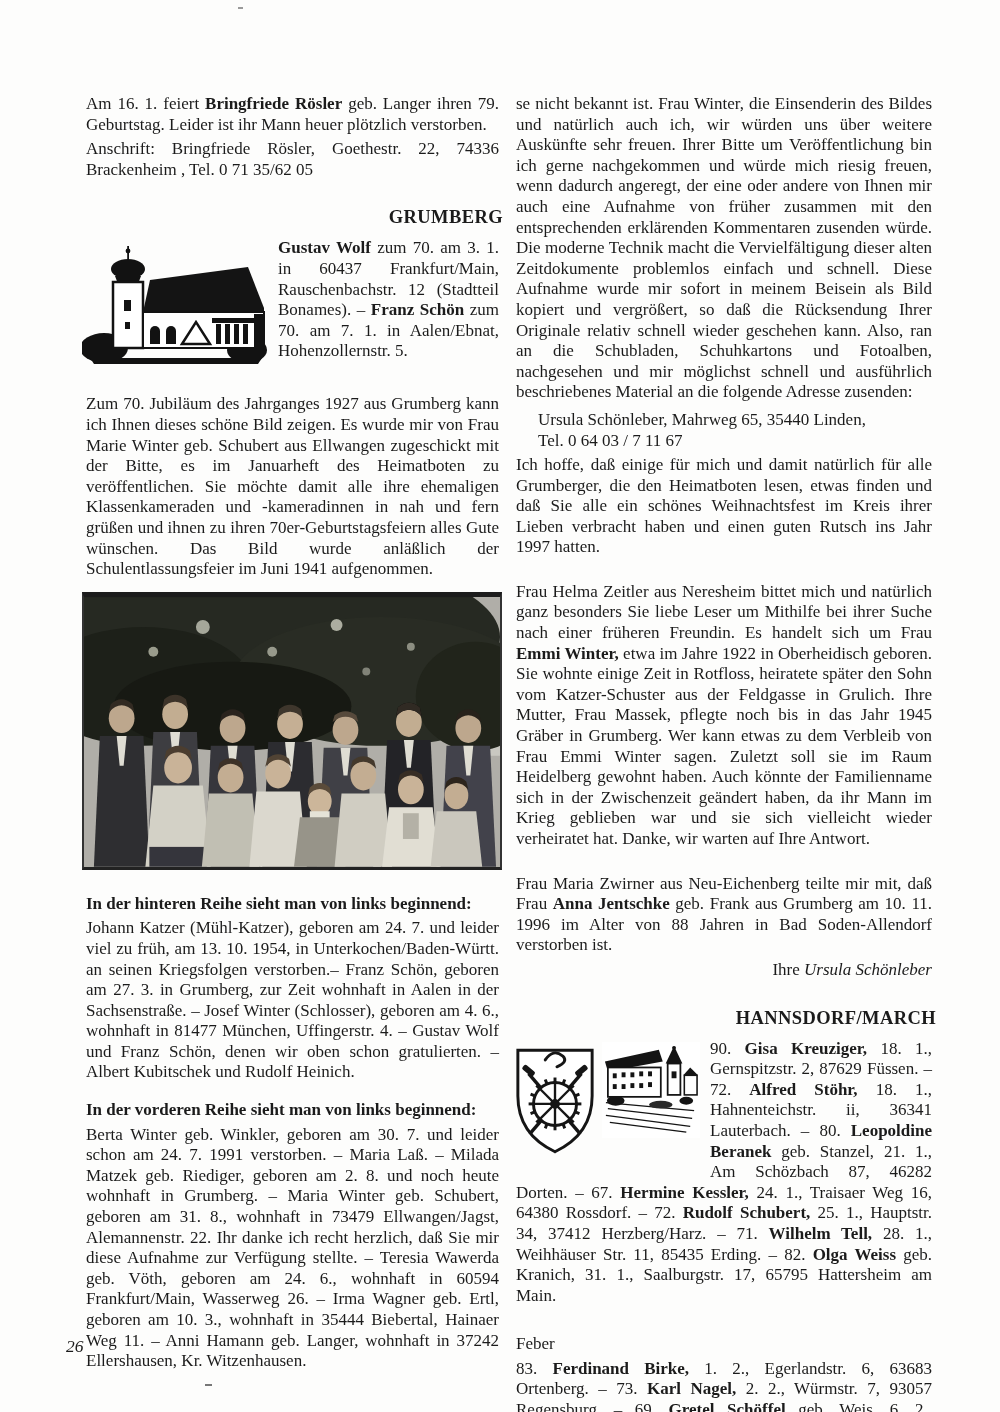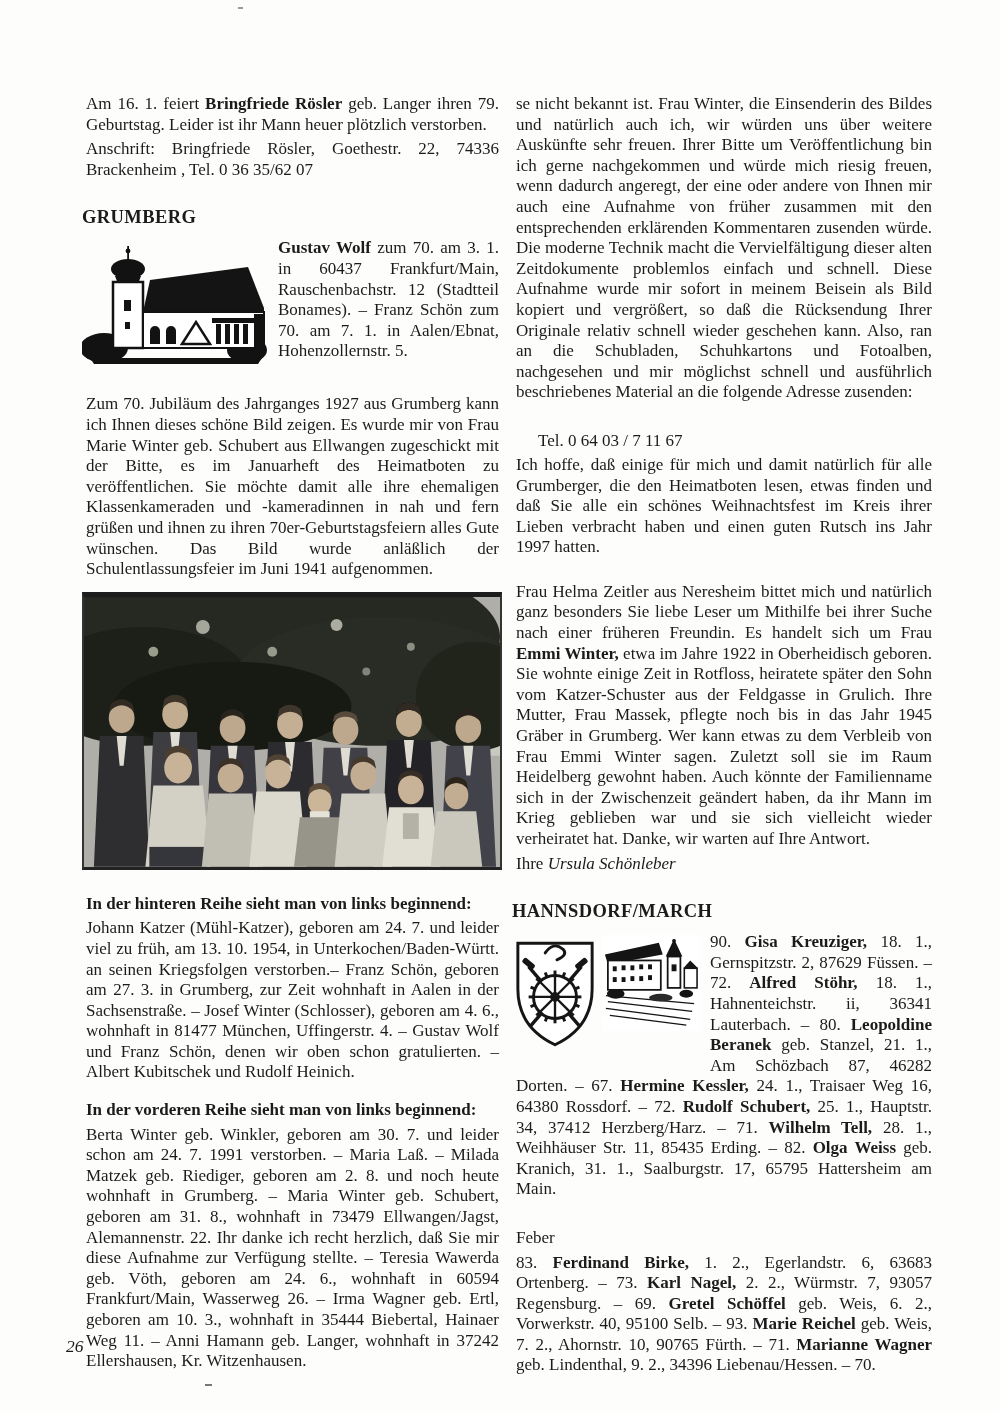--- a/index.html
+++ b/index.html
@@ -11,29 +11,29 @@
     -webkit-font-smoothing:antialiased;
   }
   .col{position:absolute;top:90px;width:421px;font-size:17px;line-height:20.6px;}
   #col-left{left:82px;}
   #col-right{left:512px;width:424px;}
   p{margin:4px;}
   .just{text-align:justify;hyphens:auto;-webkit-hyphens:auto;}
   .gap{margin-top:17px;}
   .biggap{margin-top:24px;}
   h2{
-    font-size:18.5px;font-weight:bold;text-align:left;
+    font-size:18.5px;font-weight:bold;text-align:right;
     margin:26px 0 10px 0;letter-spacing:.4px;line-height:22px;
   }
   .bold-lead{font-weight:bold;text-align:left;}
   .church-float{float:left;width:186px;height:128px;margin:2px 10px 2px 0;}
   .crest-float{float:left;width:190px;height:122px;margin:2px 8px 2px 0;display:flex;gap:4px;}
   .wrapblock::after{content:"";display:block;clear:both;}
   .address{margin:6px 0 4px 26px;line-height:21px;}
-  .signature{margin-top:2px;}
+  .signature{text-align:right;margin-top:2px;}
   .photo-frame{
     margin-top:12px;width:420px;height:278px;
     border-top:5px solid #1c1c1c;border-bottom:3px solid #222;
     border-left:2px solid #333;border-right:2px solid #333;
     box-sizing:border-box;overflow:hidden;background:#b9b7b0;
   }
   .pagenum{position:absolute;left:66px;top:1336px;font-size:17.5px;font-style:italic;}
   .tick{position:absolute;background:#9a9a9a;}
   #tick-top{left:238px;top:7px;width:5px;height:2px;}
   #tick-bottom{left:205px;top:1384px;width:7px;height:2px;background:#777;}
@@ -41,21 +41,21 @@
 </style>
 </head>
 <body>
 
 <div class="tick" id="tick-top"></div>
 <div class="tick" id="tick-bottom"></div>
 
 <div class="col" id="col-left">
 
   <p class="just"><span>Am 16. 1. feiert </span><span style="font-weight: bold;">Bringfriede Rösler</span><span> geb. Langer ihren 79. Geburtstag. Leider ist ihr Mann heuer plötzlich verstorben.</span></p>
-  <p class="just"><span>Anschrift: Bringfriede Rösler, Goethestr. 22, 74336 Brackenheim , Tel. 0 36 35/62 07</span></p>
+  <p class="just"><span>Anschrift: Bringfriede Rösler, Goethestr. 22, 74336 Brackenheim , Tel. 0 71 35/62 05</span></p>
 
   <h2>GRUMBERG</h2>
 
   <div class="wrapblock">
     <div class="church-float">
       <svg viewBox="0 0 186 128" width="186" height="128">
         <rect x="0" y="0" width="186" height="128" fill="#fdfdfc"></rect>
 
         <ellipse cx="22" cy="108" rx="24" ry="15" fill="#121212"></ellipse>
         <ellipse cx="165" cy="110" rx="20" ry="13" fill="#121212"></ellipse>
@@ -80,21 +80,21 @@
         <polygon points="100,104 114,82 128,104" fill="#ffffff" stroke="#121212" stroke-width="2.5"></polygon>
 
         <rect x="134" y="84" width="5" height="20" fill="#121212"></rect>
         <rect x="143" y="84" width="5" height="20" fill="#121212"></rect>
         <rect x="152" y="84" width="5" height="20" fill="#121212"></rect>
         <rect x="161" y="84" width="5" height="20" fill="#121212"></rect>
         <rect x="130" y="78" width="42" height="5" fill="#121212"></rect>
         <polygon points="172,74 182,74 182,108 172,108" fill="#121212"></polygon>
       </svg>
     </div>
-    <p class="just"><span style="font-weight: bold;">Gustav Wolf</span><span> zum 70. am 3. 1. in 60437 Frankfurt/Main, Rauschenbachstr. 12 (Stadtteil Bonames). – </span><span style="font-weight: normal;">Franz Schön</span><span> zum 70. am 7. 1. in Aalen/Ebnat, Hohenzollernstr. 5.</span></p>
+    <p class="just"><span style="font-weight: bold;">Gustav Wolf</span><span> zum 70. am 3. 1. in 60437 Frankfurt/Main, Rauschenbachstr. 12 (Stadtteil Bonames). – </span><span style="font-weight: bold;">Franz Schön</span><span> zum 70. am 7. 1. in Aalen/Ebnat, Hohenzollernstr. 5.</span></p>
   </div>
 
   <p class="just biggap"><span>Zum 70. Jubiläum des Jahrganges 1927 aus Grumberg kann ich Ihnen dieses schöne Bild zeigen. Es wurde mir von Frau Marie Winter geb. Schubert aus Ellwangen zugeschickt mit der Bitte, es im Januarheft des Heimatboten zu veröffentlichen. Sie möchte damit alle ihre ehemaligen Klassenkameraden und -kameradinnen in nah und fern grüßen und ihnen zu ihren 70er-Geburtstagsfeiern alles Gute wünschen. Das Bild wurde anläßlich der Schulentlassungsfeier im Juni 1941 aufgenommen.</span></p>
 
   <div class="photo-frame">
     <svg viewBox="0 0 420 272" width="416" height="270">
       <rect width="420" height="272" fill="#b5b3ac"></rect>
 
       <rect x="0" y="0" width="60" height="90" fill="#d8d7d0"></rect>
       <rect x="390" y="40" width="30" height="120" fill="#cfcec7"></rect>
@@ -209,28 +209,29 @@
   <p class="bold-lead gap">In der vorderen Reihe sieht man von links beginnend:</p>
   <p class="just"><span>Berta Winter geb. Winkler, geboren am 30. 7. und leider  schon am 24. 7. 1991 verstorben. – Maria Laß. – Milada Matzek geb. Riediger, geboren am 2. 8. und noch heute wohnhaft in Grumberg. – Maria Winter geb. Schubert, geboren am 31. 8., wohnhaft in 73479 Ellwangen/Jagst, Alemannenstr. 22. Ihr danke ich recht herzlich, daß Sie mir diese Aufnahme zur Verfügung stellte. – Teresia Wawerda geb. Vöth, geboren am 24. 6., wohnhaft in 60594 Frankfurt/Main, Wasserweg 26. – Irma Wagner geb. Ertl, geboren am 10. 3., wohnhaft in 35444 Biebertal, Hainaer Weg 11. – Anni Hamann geb. Langer, wohnhaft in 37242 Ellershausen, Kr. Witzenhausen.</span></p>
 
 </div>
 
 <div class="col" id="col-right">
 
   <p class="just"><span>se nicht bekannt ist. Frau Winter, die Einsenderin des Bildes und natürlich auch ich, wir würden uns über weitere Auskünfte sehr freuen. Ihrer Bitte um Veröffentlichung bin ich gerne nachgekommen und würde mich riesig freuen, wenn dadurch angeregt, der eine oder andere von Ihnen mir auch eine Aufnahme von früher zusammen mit den entsprechenden erklärenden Kommentaren zusenden würde. Die moderne Technik macht die Vervielfältigung dieser alten Zeitdokumente problemlos einfach und schnell. Diese Aufnahme wurde mir sofort in meinem Beisein als Bild kopiert und vergrößert, so daß die Rücksendung Ihrer Originale relativ schnell wieder geschehen kann. Also, ran an die Schubladen, Schuhkartons und Fotoalben, nachgesehen und mir möglichst schnell und ausführlich beschriebenes Material an die folgende Adresse zusenden:</span></p>
 
   <p class="address">
-    <br>
+    <span>Ursula Schönleber, Mahrweg 65, 35440 Linden,</span><br>
     <span>Tel. 0 64 03 / 7 11 67</span>
   </p>
 
   <p class="just"><span>Ich hoffe, daß einige für mich und damit natürlich für alle Grumberger, die den Heimatboten lesen, etwas finden und daß Sie alle ein schönes Weihnachtsfest im Kreis ihrer Lieben verbracht haben und einen guten Rutsch ins Jahr 1997 hatten.</span></p>
 
   <p class="just biggap"><span>Frau Helma Zeitler aus Neresheim bittet mich und natürlich ganz besonders Sie liebe Leser um Mithilfe bei ihrer Suche nach einer früheren Freundin. Es handelt sich um Frau </span><span style="font-weight: bold;">Emmi Winter,</span><span> etwa im Jahre 1922 in Oberheidisch geboren. Sie wohnte einige Zeit in Rotfloss, heiratete später den Sohn vom Katzer-Schuster aus der Feldgasse in Grulich. Ihre Mutter, Frau Massek, pflegte noch bis in das Jahr 1945 Gräber in Grumberg. Wer kann etwas zu dem Verbleib von Frau Emmi Winter sagen. Zuletzt soll sie im Raum Heidelberg gewohnt haben. Auch könnte der Familienname sich in der Zwischenzeit geändert haben, da ihr Mann im Krieg geblieben war und sie sich vielleicht wieder verheiratet hat. Danke, wir warten auf Ihre Antwort.</span></p>
 
+  <p class="just biggap"><span>Frau Maria Zwirner aus Neu-Eichenberg teilte mir mit, daß Frau </span><span style="font-weight: bold;">Anna Jentschke</span><span> geb. Frank aus Grumberg am 10. 11. 1996 im Alter von 88 Jahren in Bad Soden-Allendorf verstorben ist.</span></p>
 
   <p class="signature"><span>Ihre </span><span style="font-style: italic;">Ursula Schönleber</span></p>
 
   <h2>HANNSDORF/MARCH</h2>
 
   <div class="wrapblock">
     <div class="crest-float">
       <svg viewBox="0 0 88 118" width="86" height="118">
         <path d="M6 8 H82 V55 Q82 94 44 112 Q6 94 6 55 Z" fill="#ffffff" stroke="#151515" stroke-width="3"></path>
 

